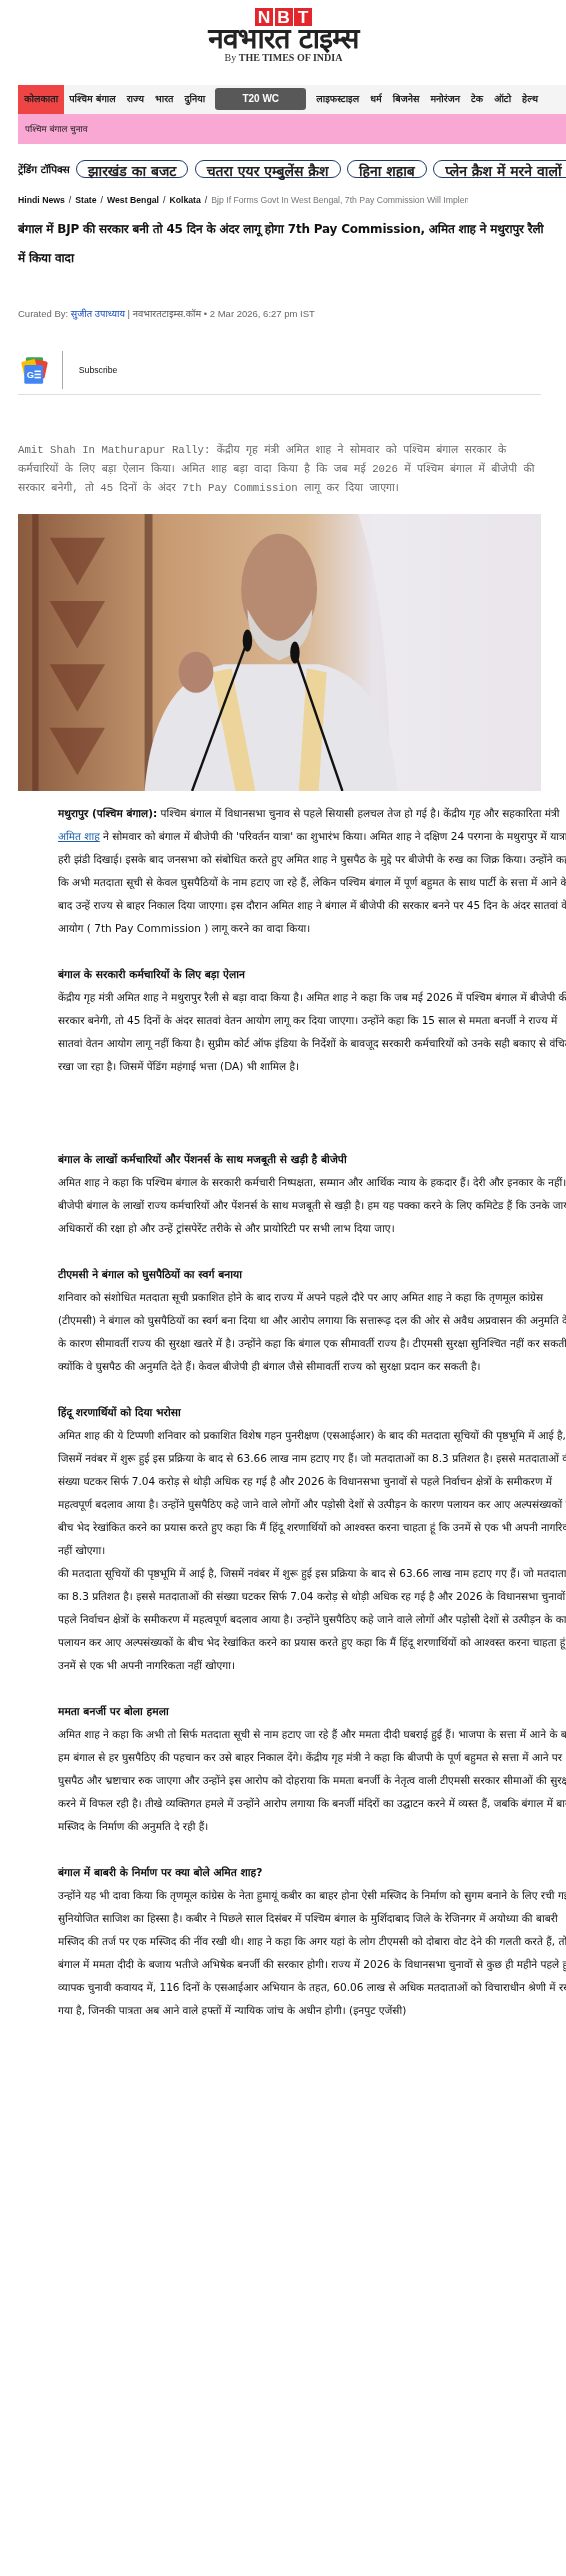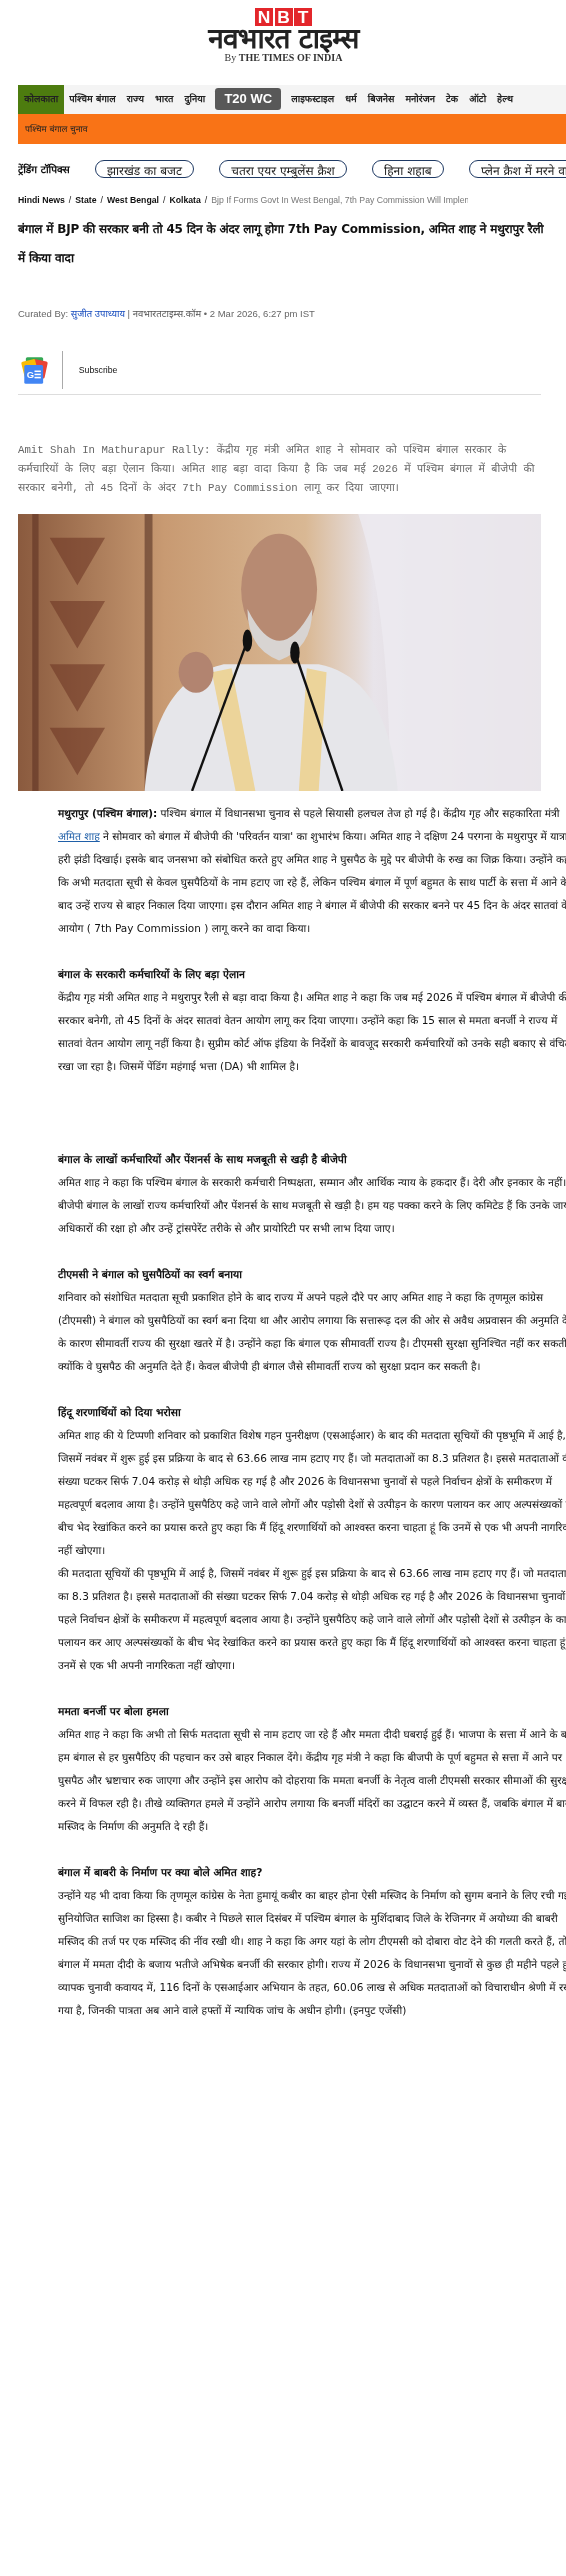--- a/index.html
+++ b/index.html
@@ -9,28 +9,28 @@
   .masthead { height: 79px; position: relative; text-align: center; }
   .logo { position: absolute; left: 0; right: 0; top: 8px; display: flex; flex-direction: column; align-items: center; }
   .nbt { display: flex; gap: 1.6px; }
   .nbt span { display: inline-block; width: 18px; height: 18px; background: #e3262b; color: #fff; font-weight: 900; font-size: 17.4px; line-height: 18px; text-align: center; font-family: "Liberation Sans", sans-serif; }
   .nbt-hindi { font-family: "DejaVu Sans", sans-serif; font-size: 28px; line-height: 24px; color: #222; font-weight: bold; letter-spacing: -0.8px; margin-top: 0.8px; }
   .byline-logo { font-family: "Liberation Serif", serif; font-size: 10px; color: #333; margin-top: 1.6px; }
   .byline-logo b { font-weight: bold; }
 
   .navbar { position: absolute; top: 85px; left: 18px; width: 548px; height: 28.5px; background: #f4f4f4; display: flex; align-items: center; overflow: hidden; white-space: nowrap; }
   .nav-item { font-family: "DejaVu Sans", sans-serif; font-weight: bold; font-size: 9.5px; color: #222; padding: 0 5.5px; height: 28.5px; line-height: 28.5px; flex: none; }
-  .nav-item.first { background: #4d7c0f; padding: 0 5.5px 0 6.3px; }
-  .nav-pill { background: #585858; color: #fff; border-radius: 3.2px; height: 22px; line-height: 22px; padding: 0 9px; margin: 0 4.7px; font-family: "Liberation Sans", sans-serif; font-weight: bold; font-size: 13px; flex: none; }
-  .subnav { position: absolute; top: 114px; left: 18px; width: 548px; height: 30px; background: #f97316; }
+  .nav-item.first { background: #ef4444; padding: 0 5.5px 0 6.3px; }
+  .nav-pill { background: #585858; color: #fff; border-radius: 3.2px; height: 22px; line-height: 22px; padding: 0 27px; margin: 0 4.7px; font-family: "Liberation Sans", sans-serif; font-weight: bold; font-size: 10px; flex: none; }
+  .subnav { position: absolute; top: 114px; left: 18px; width: 548px; height: 30px; background: #f9a8d4; }
   .subnav-item { font-family: "DejaVu Sans", sans-serif; font-size: 8.7px; color: #222; line-height: 30px; padding-left: 7.1px; }
 
-  .trending { position: absolute; top: 156px; left: 18px; width: 548px; height: 25px; display: flex; align-items: center; white-space: nowrap; overflow: hidden; gap: 19px; }
+  .trending { position: absolute; top: 156px; left: 18px; width: 548px; height: 25px; display: flex; align-items: center; white-space: nowrap; overflow: hidden; }
   .trending-label { font-family: "DejaVu Sans", sans-serif; font-weight: bold; font-size: 10.3px; color: #111; margin-right: 6.3px; }
-  .chip { border: 0.8px solid #1f3a64; border-radius: 12.7px; height: 18px; line-height: 20.6px; padding: 0 11px; font-family: "DejaVu Sans", sans-serif; font-size: 12px; color: #222; margin-right: 6.3px; flex: none; }
+  .chip { border: 0.8px solid #1f3a64; border-radius: 12.7px; height: 18px; line-height: 20.6px; padding: 0 11px; font-family: "DejaVu Sans", sans-serif; font-size: 14px; color: #222; margin-right: 6.3px; flex: none; font-weight: bold; }
 
   .breadcrumb { position: absolute; top: 195px; left: 18px; width: 450px; font-family: "Liberation Sans", sans-serif; font-size: 8.7px; white-space: nowrap; overflow: hidden; }
   .bc-link { color: #111; font-weight: bold; }
   .bc-sep { color: #111; margin: 0 1.6px; }
   .bc-current { color: #777; }
 
   .headline { position: absolute; top: 215px; left: 18px; width: 530px; font-family: "DejaVu Sans", sans-serif; font-weight: bold; font-size: 12px; line-height: 28.5px; color: #111; letter-spacing: -0.2px; }
 
   .meta { position: absolute; top: 307px; left: 18px; font-family: "Liberation Sans", sans-serif; font-size: 9.5px; color: #666; white-space: nowrap; }
   .meta .author { color: #1a4fbf; }

